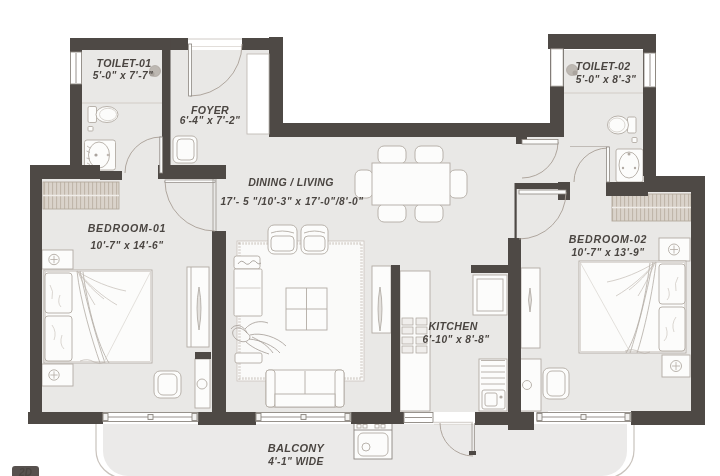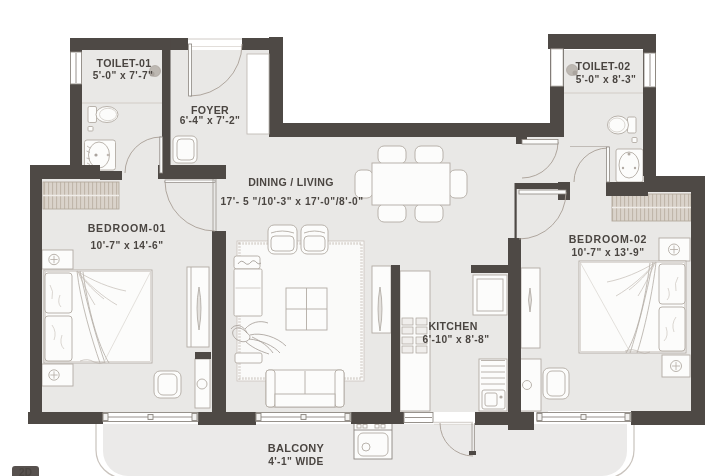--- a/index.html
+++ b/index.html
@@ -1,16 +1,16 @@
 <!DOCTYPE html>
 <html><head>
 <meta charset="utf-8">
 <style>
 html,body{margin:0;padding:0;background:#ffffff;}
-#plan{width:652px;height:476px;position:relative;font-family:"Liberation Sans",sans-serif;}
+#plan{width:652px;height:476px;position:relative;font-family:"Liberation Sans",sans-serif;font-style:italic;}
 text{font-family:"Liberation Sans",sans-serif;fill:#4a4541;}
 .lbl{font-size:10.6px;letter-spacing:.3px;font-weight:bold;}
 .dim{font-size:10.2px;letter-spacing:.42px;font-weight:bold;}
 </style>
 </head>
 <body>
 <div id="plan">
 <svg width="720" height="476" viewBox="0 0 720 476">
 <defs>
 <pattern id="hatch" width="4" height="4" patternUnits="userSpaceOnUse">

